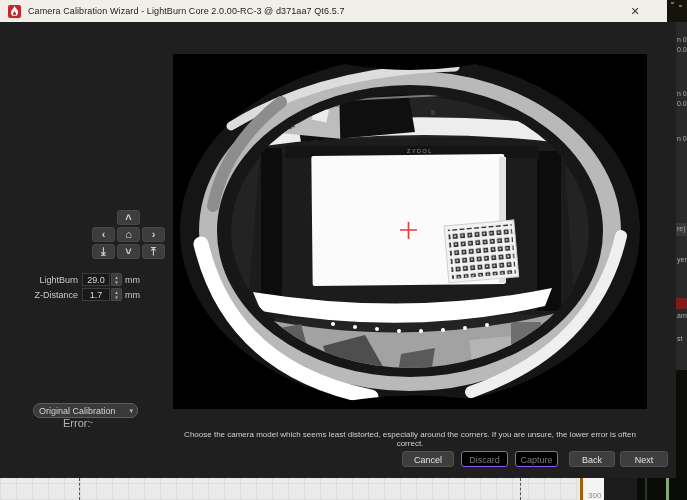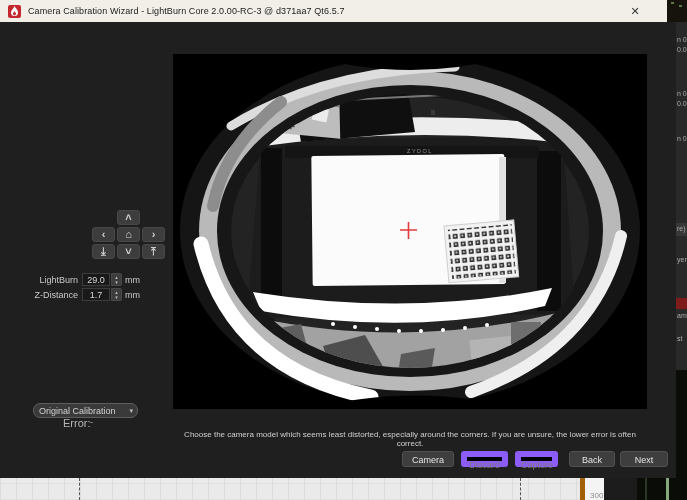--- a/index.html
+++ b/index.html
@@ -43,35 +43,35 @@
   #cal-dropdown .val{font-size:9px;color:#d2d2d2;margin-left:5px;flex:1;white-space:nowrap;}
   #cal-dropdown .caret{font-size:7px;color:#bdbdbd;margin-right:4px;}
   #error-label{left:63px;top:395px;font-size:11px;color:#b5b5b5;}
   #error-value{left:90px;top:395px;font-size:9px;color:#b5b5b5;}
 
   
   #instruction{left:173px;top:408px;width:474px;text-align:center;font-size:8px;color:#cfcfcf;}
   .dlgbtn{position:absolute;top:429px;height:16px;border-radius:3px;font-size:9px;line-height:16px;
           text-align:center;box-sizing:border-box;cursor:default;}
   .dlgbtn.en{background:#3e3e3e;border:1px solid #505050;color:#e2e2e2;}
-  .dlgbtn.dis{background:#000000;border:6px solid #8b5cf6;color:#7c7c7c;}
+  .dlgbtn.dis{background:#000000;border:1px solid #8b5cf6;color:#7c7c7c;}
 
   
   #rightstrip{left:676px;top:22px;width:11px;height:478px;background:#292929;overflow:hidden;}
   .frag{position:absolute;left:1px;font-size:7px;color:#ababab;white-space:nowrap;}
   #frag-band{left:0;top:201px;width:11px;height:13px;background:#383838;}
   #layer-red{left:0;top:276px;width:11px;height:11px;background:#7e1b1b;}
   #right-photo{left:0;top:348px;width:11px;height:130px;background:#0b0e08;}
 
   
   #grid{left:0;top:478px;width:580px;height:22px;background:#eaeaea;
         background-image:repeating-linear-gradient(90deg,#dcdcdc 0 1px,transparent 1px 16px),
                          repeating-linear-gradient(0deg,#e0e0e0 0 1px,transparent 1px 16px);}
   .dashline{position:absolute;top:478px;width:0;height:22px;border-left:1px dashed #555;}
-  #rulercol{left:580px;top:478px;width:24px;height:22px;background:#f4f4f4;border-left:5px solid #a16207;}
+  #rulercol{left:580px;top:478px;width:24px;height:22px;background:#f4f4f4;border-left:3px solid #a16207;}
   #ruler-num{position:absolute;left:5px;top:13px;font-size:8px;color:#8a8a8a;}
   #bl-dark{left:604px;top:478px;width:33px;height:22px;background:#1c1c1c;}
   #br-photo{left:637px;top:478px;width:50px;height:22px;background:#0a0c07;}
   #green-sliver2{left:29px;top:0;width:3px;height:22px;background:#86a87a;}
   #green-sliver3{left:8px;top:0;width:2px;height:22px;background:#2c3824;}
 </style>
 </head>
 <body>
 
 <div id="stage">
@@ -205,21 +205,21 @@
 
     <div class="abs" id="cal-dropdown">
       <span class="val">Original Calibration</span>
       <span class="caret">▾</span>
     </div>
     <div class="abs" id="error-label">Error:</div>
     <div class="abs" id="error-value">-</div>
 
     <div class="abs" id="instruction">Choose the camera model which seems least distorted, especially around the corners. If you are unsure, the lower error is often correct.</div>
 
-    <div class="dlgbtn en" style="left:402px;width:52px;">Camera</div>
+    <div class="dlgbtn en" style="left:402px;width:52px;">Cancel</div>
     <div class="dlgbtn dis" style="left:461px;width:47px;">Discard</div>
     <div class="dlgbtn dis" style="left:515px;width:43px;">Capture</div>
     <div class="dlgbtn en" style="left:569px;width:46px;">Back</div>
     <div class="dlgbtn en" style="left:620px;width:48px;">Next</div>
   </div>
 
   <div class="abs" id="rightstrip">
     <div class="frag" style="top:14px;">n 0:</div>
     <div class="frag" style="top:24px;">0.00</div>
     <div class="frag" style="top:68px;">n 0:</div>

